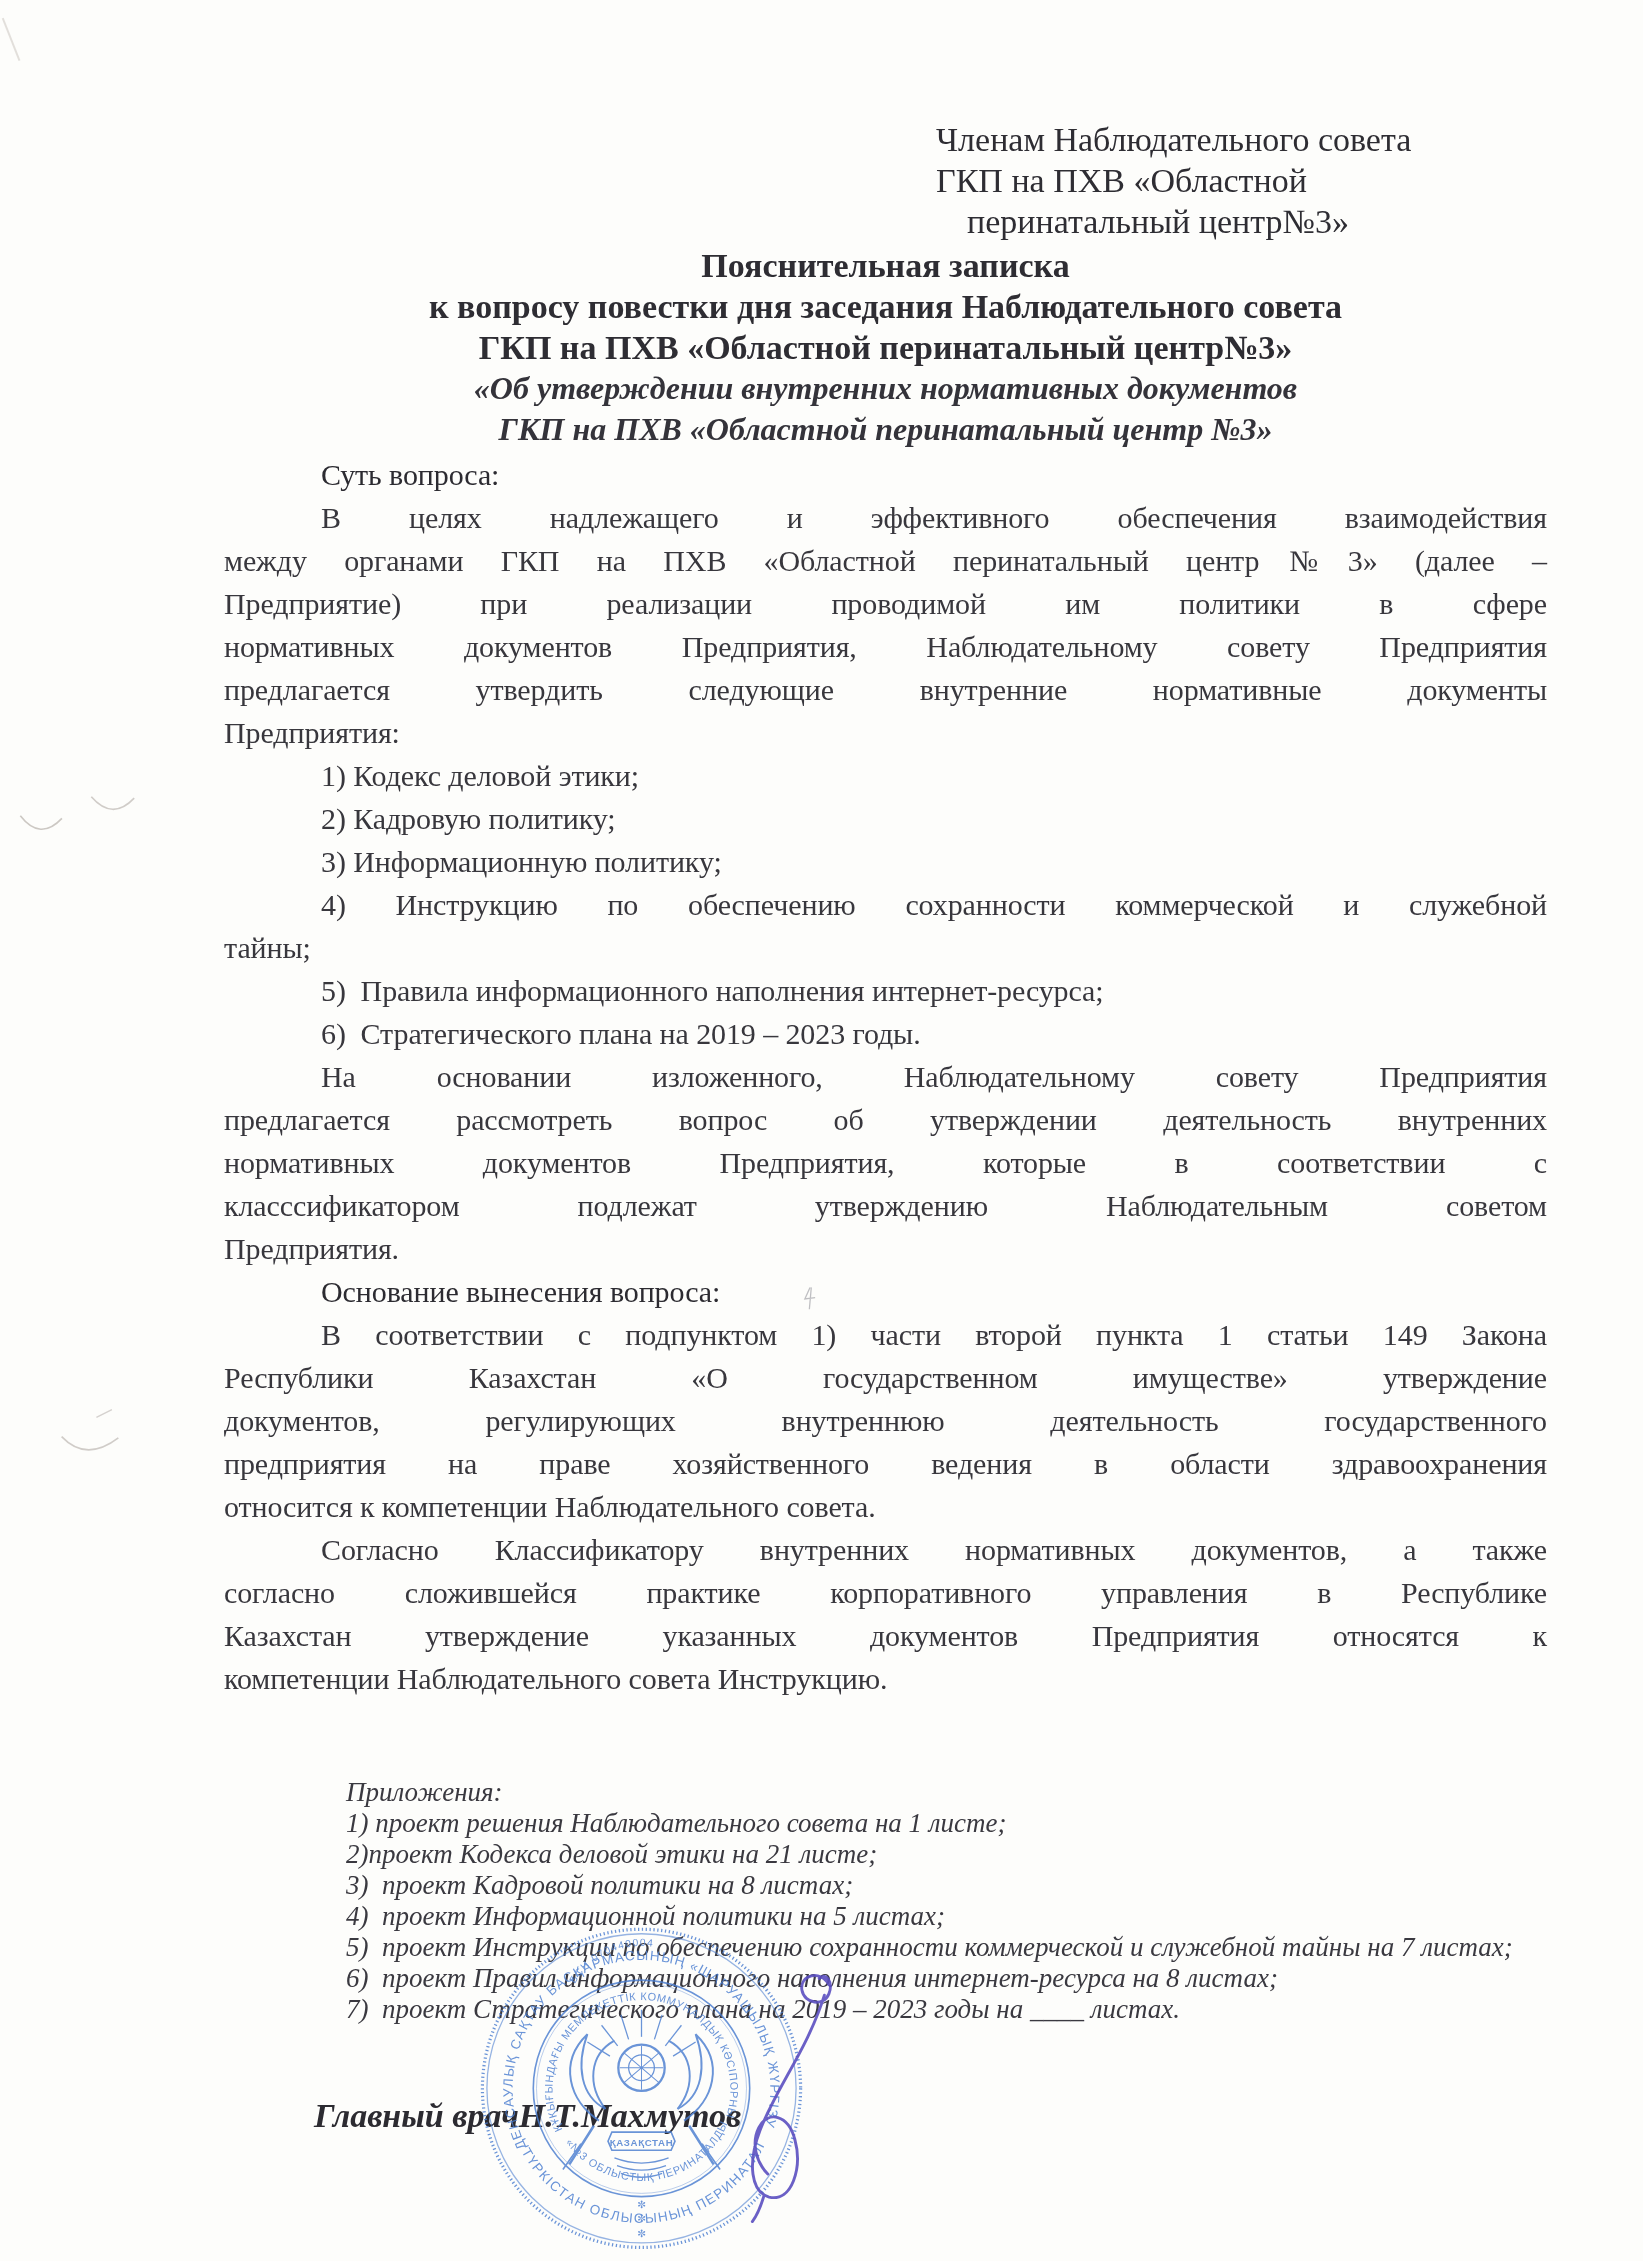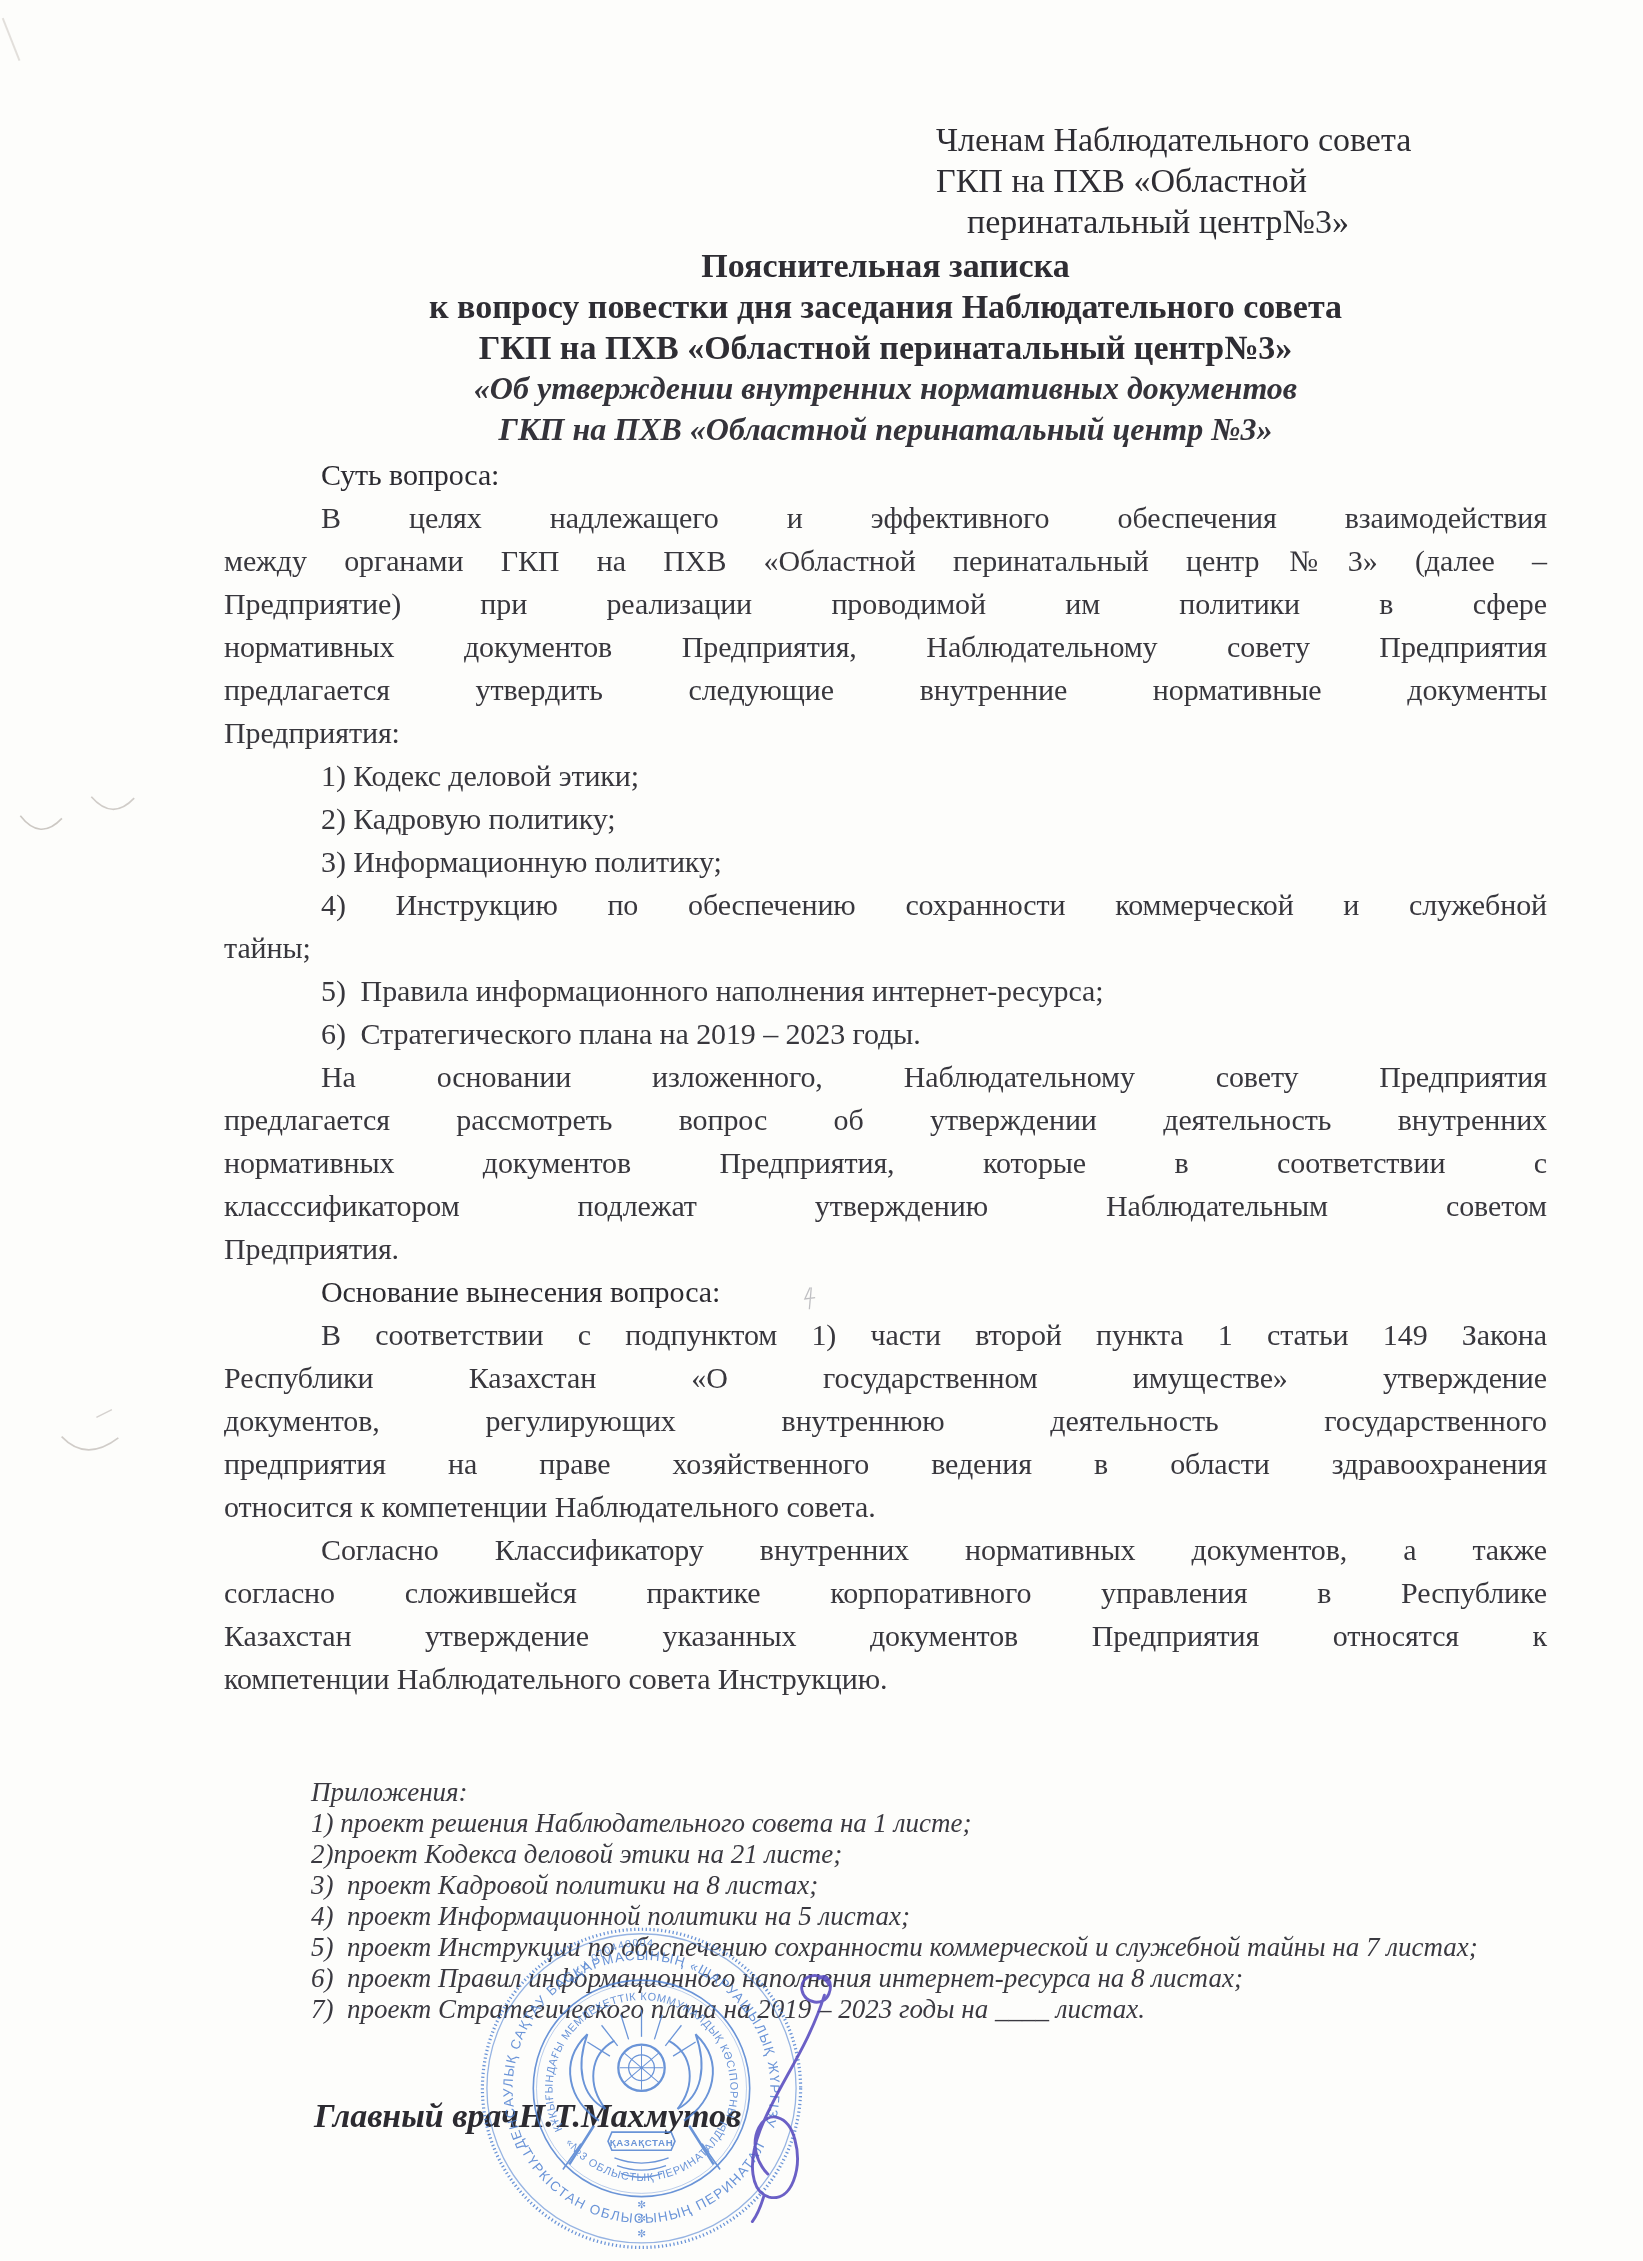--- a/index.html
+++ b/index.html
@@ -25,21 +25,21 @@
     white-space:pre-wrap;letter-spacing:-0.1px;
     text-align:left;color:#38373d;
   }
   .bline.jst{text-align:justify;text-align-last:justify;}
   .bline.ind{text-indent:97px;}
   .bline.bold{font-weight:400;color:#2c2b31;}
   
   #appendix{left:311px;top:1777px;width:1276px;}
   .aline{
     font-size:27px;line-height:31px;height:31px;font-style:italic;
-    white-space:pre-wrap;color:#3a3940;
+    white-space:pre-wrap;color:#3a3940;margin-left:35px;
   }
   
   #sign-row{left:224px;top:2096px;width:1323px;display:flex;justify-content:flex-start;font-style:italic;}
   .sig-text{font-size:34px;line-height:39px;font-weight:700;color:#2c2b31;}
   #sig-role{margin-left:90px;}
   #sig-name{margin-right:52px;}
   
   #stamp-svg{left:461px;top:1908px;}
   #signature-svg{left:670px;top:1960px;}
   .stamp-text{font-family:"Liberation Sans","DejaVu Sans",sans-serif;fill:#4a7dd0;}

